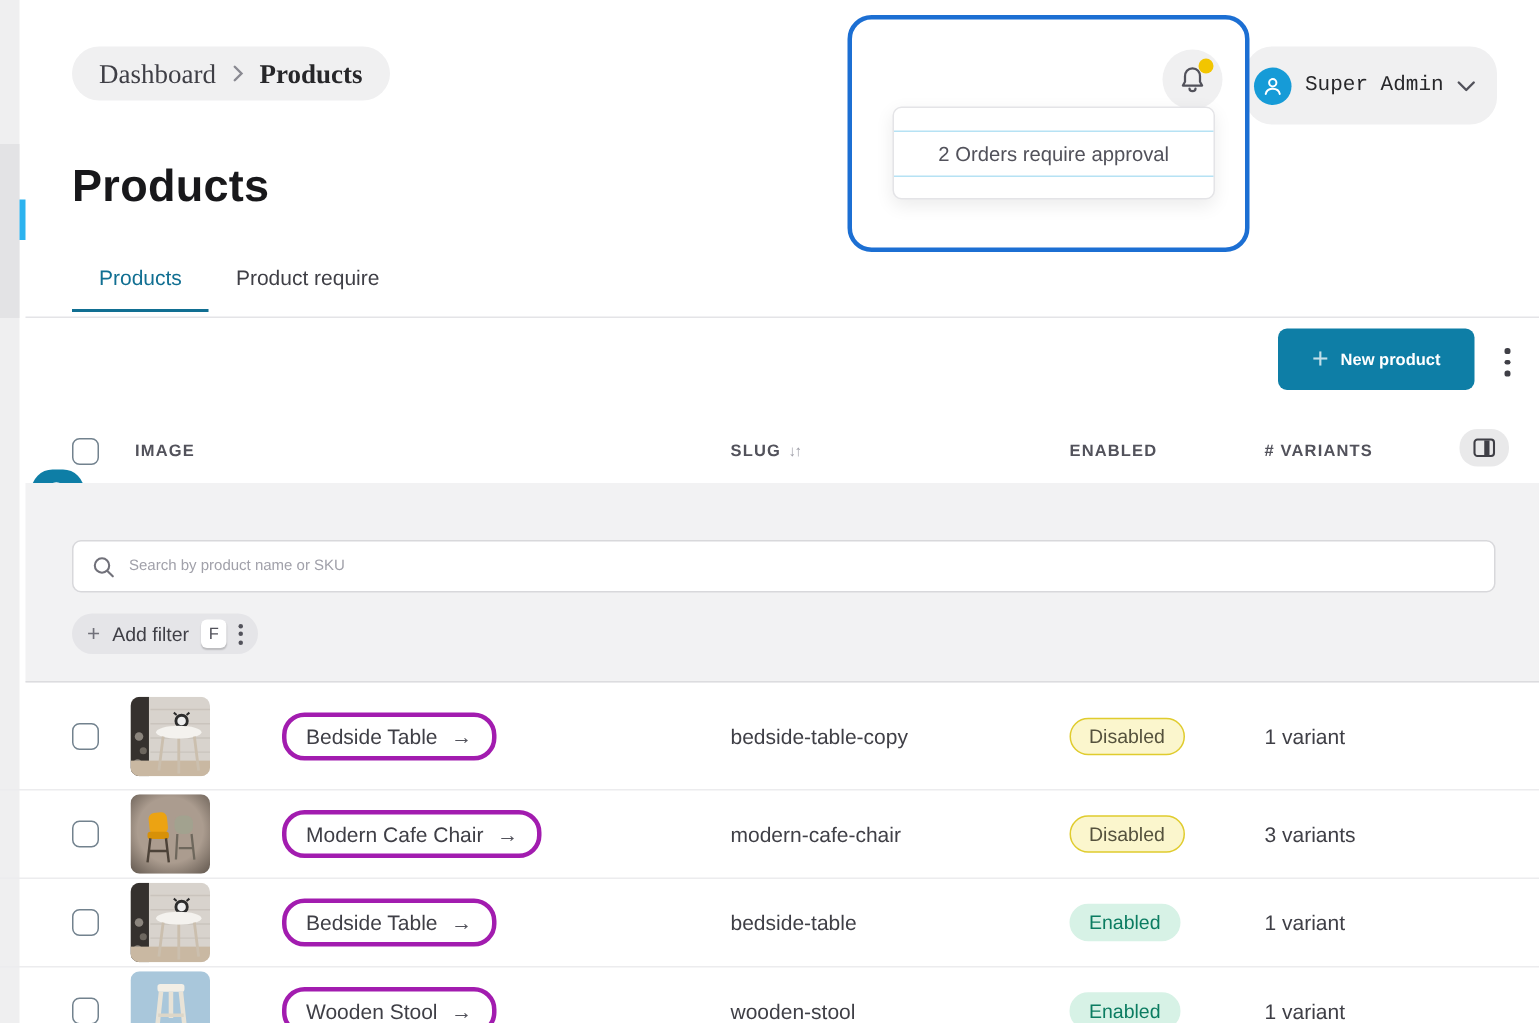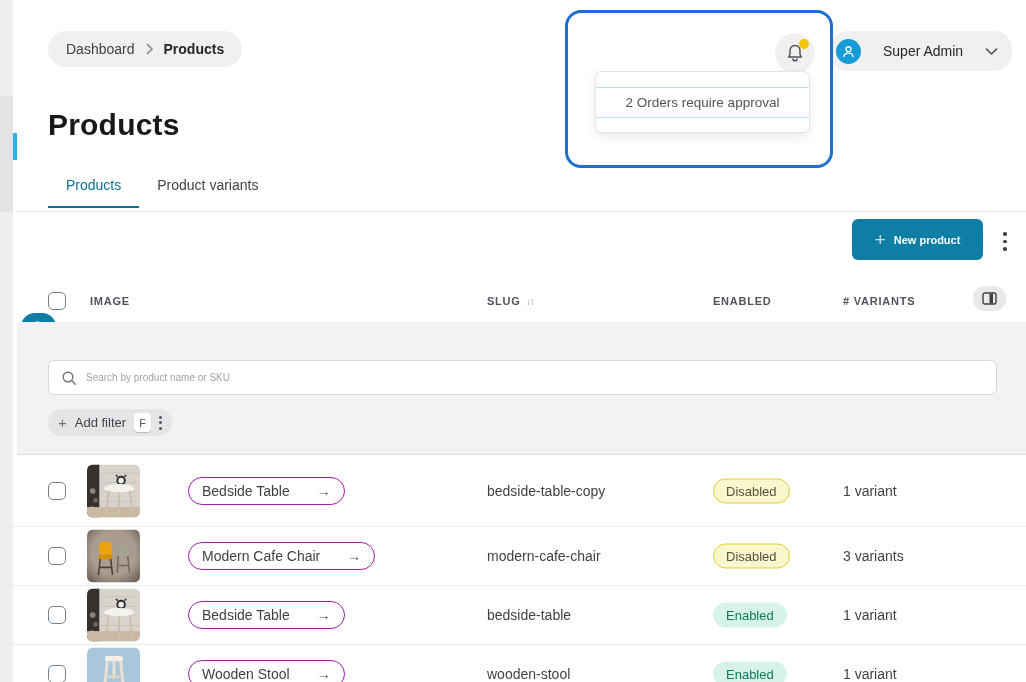--- a/index.html
+++ b/index.html
@@ -7,29 +7,29 @@
   body { font-family:"Liberation Sans", sans-serif; }
   .stage { position:relative; width:1026px; height:682px; background:#fff; overflow:hidden; }
 
   
   .scroll-strip { position:absolute; left:0; top:0; width:13px; height:682px; background:#efeff0; }
   .scroll-thumb { position:absolute; left:0; top:96px; width:13px; height:116px; background:#e3e3e5; }
   .blue-accent { position:absolute; left:13px; top:133px; width:4px; height:27px; background:#2cb3ef; }
 
   
   .breadcrumb { position:absolute; left:48px; top:31px; height:36px; background:#f0f0f1; border-radius:18px; display:inline-flex; align-items:center; gap:10px; padding:0 18px; }
-  .crumb { font-size:14px; color:#3f3f46; cursor:pointer; }
+  .crumb { font-size:18px; color:#3f3f46; cursor:pointer;font-family:Liberation Serif, serif; }
   .crumb.current { font-weight:700; color:#27272a; cursor:default; }
   .crumb-sep { display:flex; align-items:center; color:#8a8a92; }
 
   
   .bell-btn { position:absolute; left:775px; top:33px; width:40px; height:40px; border-radius:50%; background:#f0f0f1; display:flex; align-items:center; justify-content:center; cursor:pointer; }
   .bell-wrap { position:relative; width:20px; height:20px; }
   .bell-dot { position:absolute; right:-4px; top:-4px; width:10px; height:10px; border-radius:50%; background:#f2c500; }
-  .user-pill { position:absolute; left:830px; top:31px; height:40px; background:#f0f0f1; border-radius:18px; display:inline-flex; align-items:center; gap:22px; padding:0 14px 0 6px; cursor:pointer; }
+  .user-pill { position:absolute; left:830px; top:31px; height:52px; background:#f0f0f1; border-radius:18px; display:inline-flex; align-items:center; gap:9px; padding:0 14px 0 6px; cursor:pointer;font-family:Liberation Mono, monospace; }
   .avatar { width:25px; height:25px; border-radius:50%; background:#169bd7; display:flex; align-items:center; justify-content:center; }
   .user-name { font-size:14px; color:#27272a; }
 
   
   .highlight-box { position:absolute; left:565px; top:10px; width:268px; height:158px; border:3px solid #1c6fd3; border-radius:16px; pointer-events:none; }
   .notif-popup { position:absolute; left:595px; top:71px; width:215px; height:62px; background:#fff; border:1px solid #e4e4e7; border-radius:6px; box-shadow:0 4px 12px rgba(0,0,0,.08); padding-top:15px; }
   .notif-item { height:31px; border-top:1px solid #b6e2f4; border-bottom:1px solid #b6e2f4; display:flex; align-items:center; justify-content:center; font-size:13.5px; color:#52525b; cursor:pointer; }
 
   
   .page-title { position:absolute; left:48px; top:108px; font-size:30px; font-weight:700; color:#18181b; letter-spacing:.2px; }
@@ -68,21 +68,21 @@
   .key-badge { width:17px; height:19px; background:#fff; border-radius:4px; box-shadow:0 1px 1px rgba(0,0,0,.18); font-size:11px; color:#52525b; display:flex; align-items:center; justify-content:center; }
   .kebab-sm i { width:3px; height:3px; gap:2px; background:#52525b; }
   .kebab-sm { gap:2.5px; }
 
   
   .row { position:absolute; left:0; width:1026px; border-bottom:1px solid #ececee; }
   .row > * { position:absolute; top:50%; transform:translateY(-50%); }
   .row .checkbox { left:48px; }
   .prod-img { left:87px; width:53px; height:53px; border-radius:6px; overflow:hidden; }
   .prod-img svg { display:block; width:53px; height:53px; }
-  .name-pill { left:188px; display:inline-flex; align-items:center; gap:27px; border:1px solid #a21caf; border-radius:15px; padding:5px 13px; background:#fff; cursor:pointer; white-space:nowrap; }
+  .name-pill { left:188px; display:inline-flex; align-items:center; gap:9px; border:3px solid #a21caf; border-radius:15px; padding:5px 13px; background:#fff; cursor:pointer; white-space:nowrap; }
   .name-pill .nm { font-size:14px; color:#3f3f46; }
   .name-pill .arrow { font-size:14px; color:#52525b; }
   .slug { left:487px; font-size:14px; color:#3f3f46; }
   .badge { left:713px; font-size:13px; font-weight:400; border-radius:13px; padding:4px 12px; white-space:nowrap; }
   .badge.disabled { background:#fbf6cd; border:1.5px solid #e0cc2e; color:#55523d; }
   .badge.enabled { background:#d7f2e6; border:1.5px solid #d7f2e6; color:#0b7c61; }
   .variants { left:843px; font-size:14px; color:#3f3f46; }
 </style>
 </head>
 <body>
@@ -130,21 +130,21 @@
   </div>
 
   <div class="highlight-box"></div>
   <div class="notif-popup">
     <div class="notif-item">2 Orders require approval</div>
   </div>
 
   <h1 class="page-title">Products</h1>
   <div class="tabs">
     <div class="tab active">Products</div>
-    <div class="tab">Product variants</div>
+    <div class="tab">Product require</div>
   </div>
   <div class="tabs-divider"></div>
 
   <button class="new-product-btn">
     <span class="plus">+</span>
     <span class="lbl">New product</span>
   </button>
   <div class="kebab kebab-top">
       <i></i>
       <i></i>

